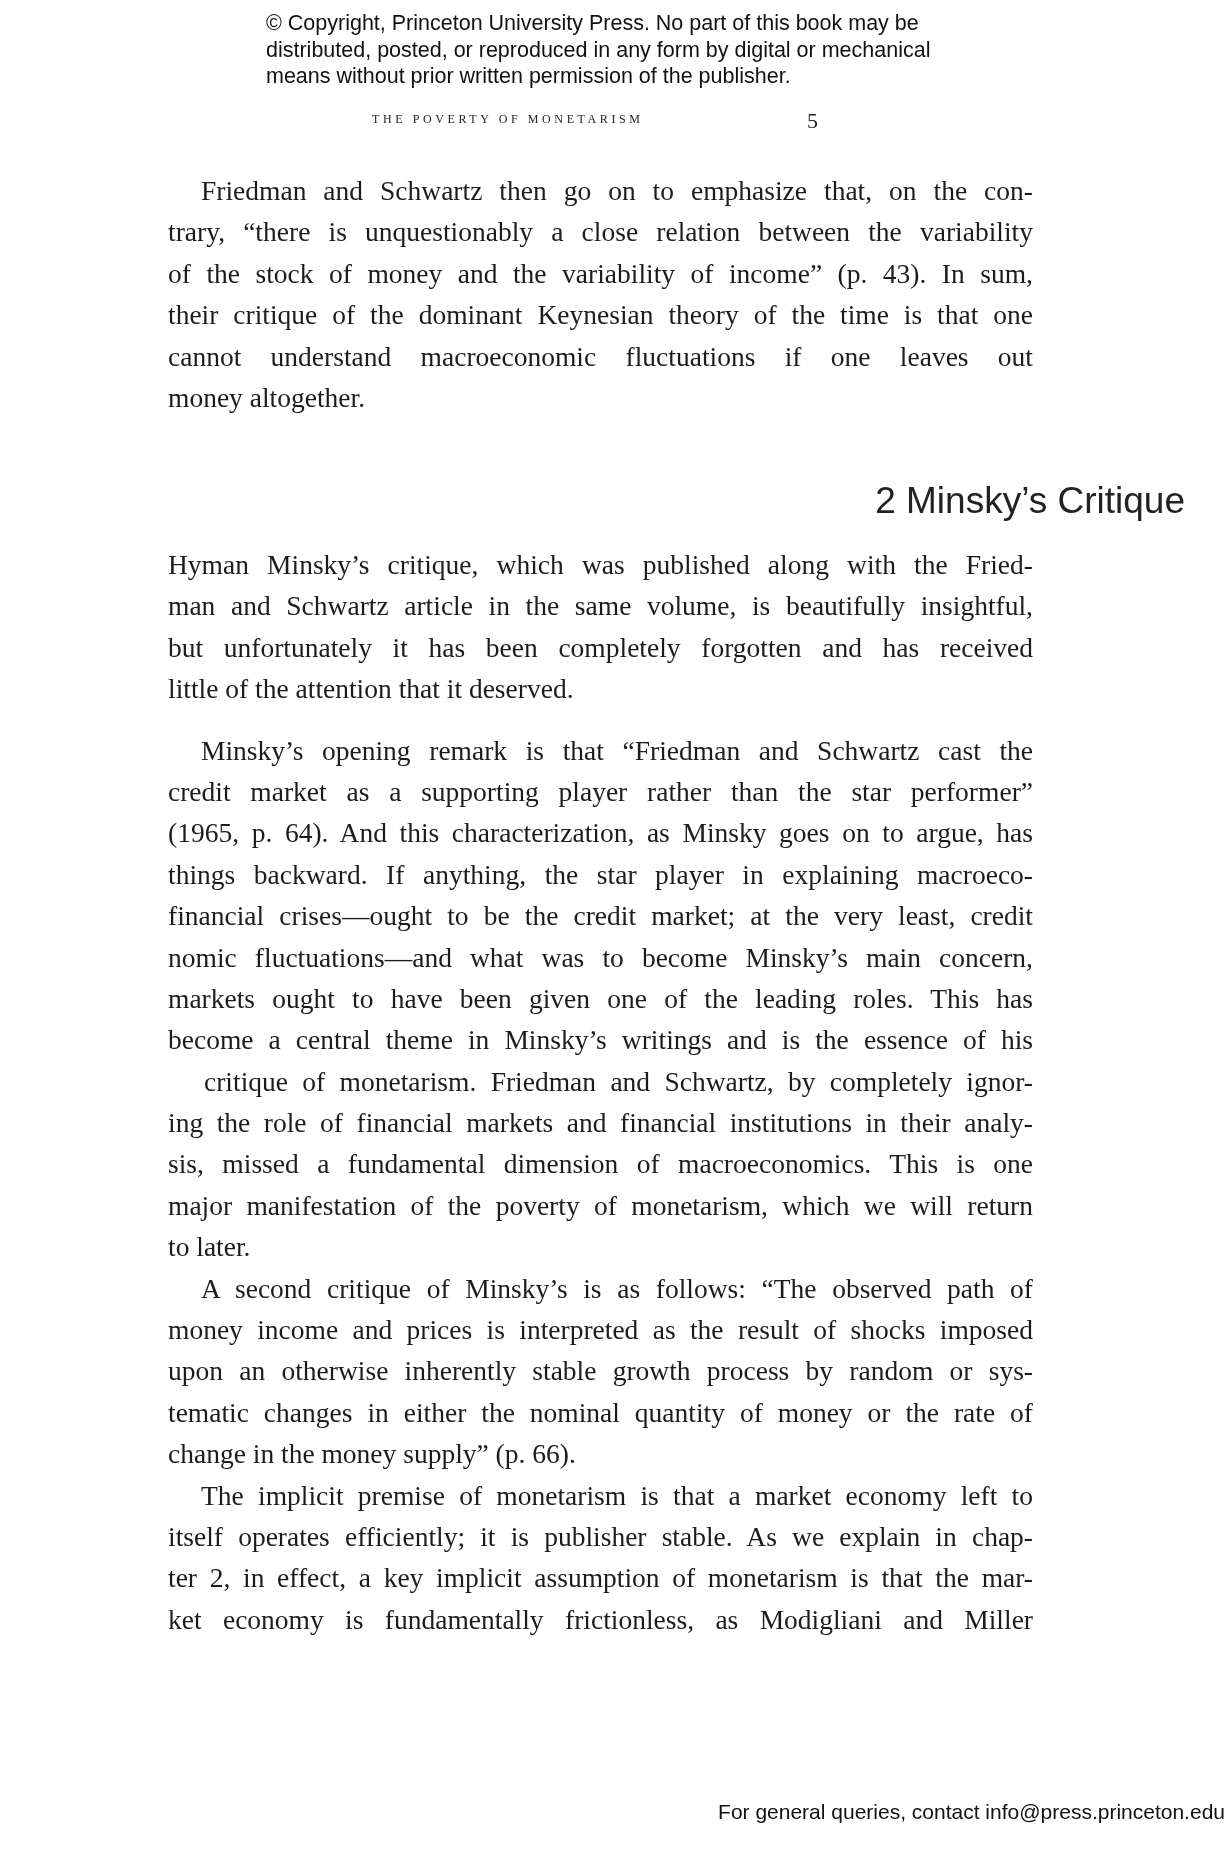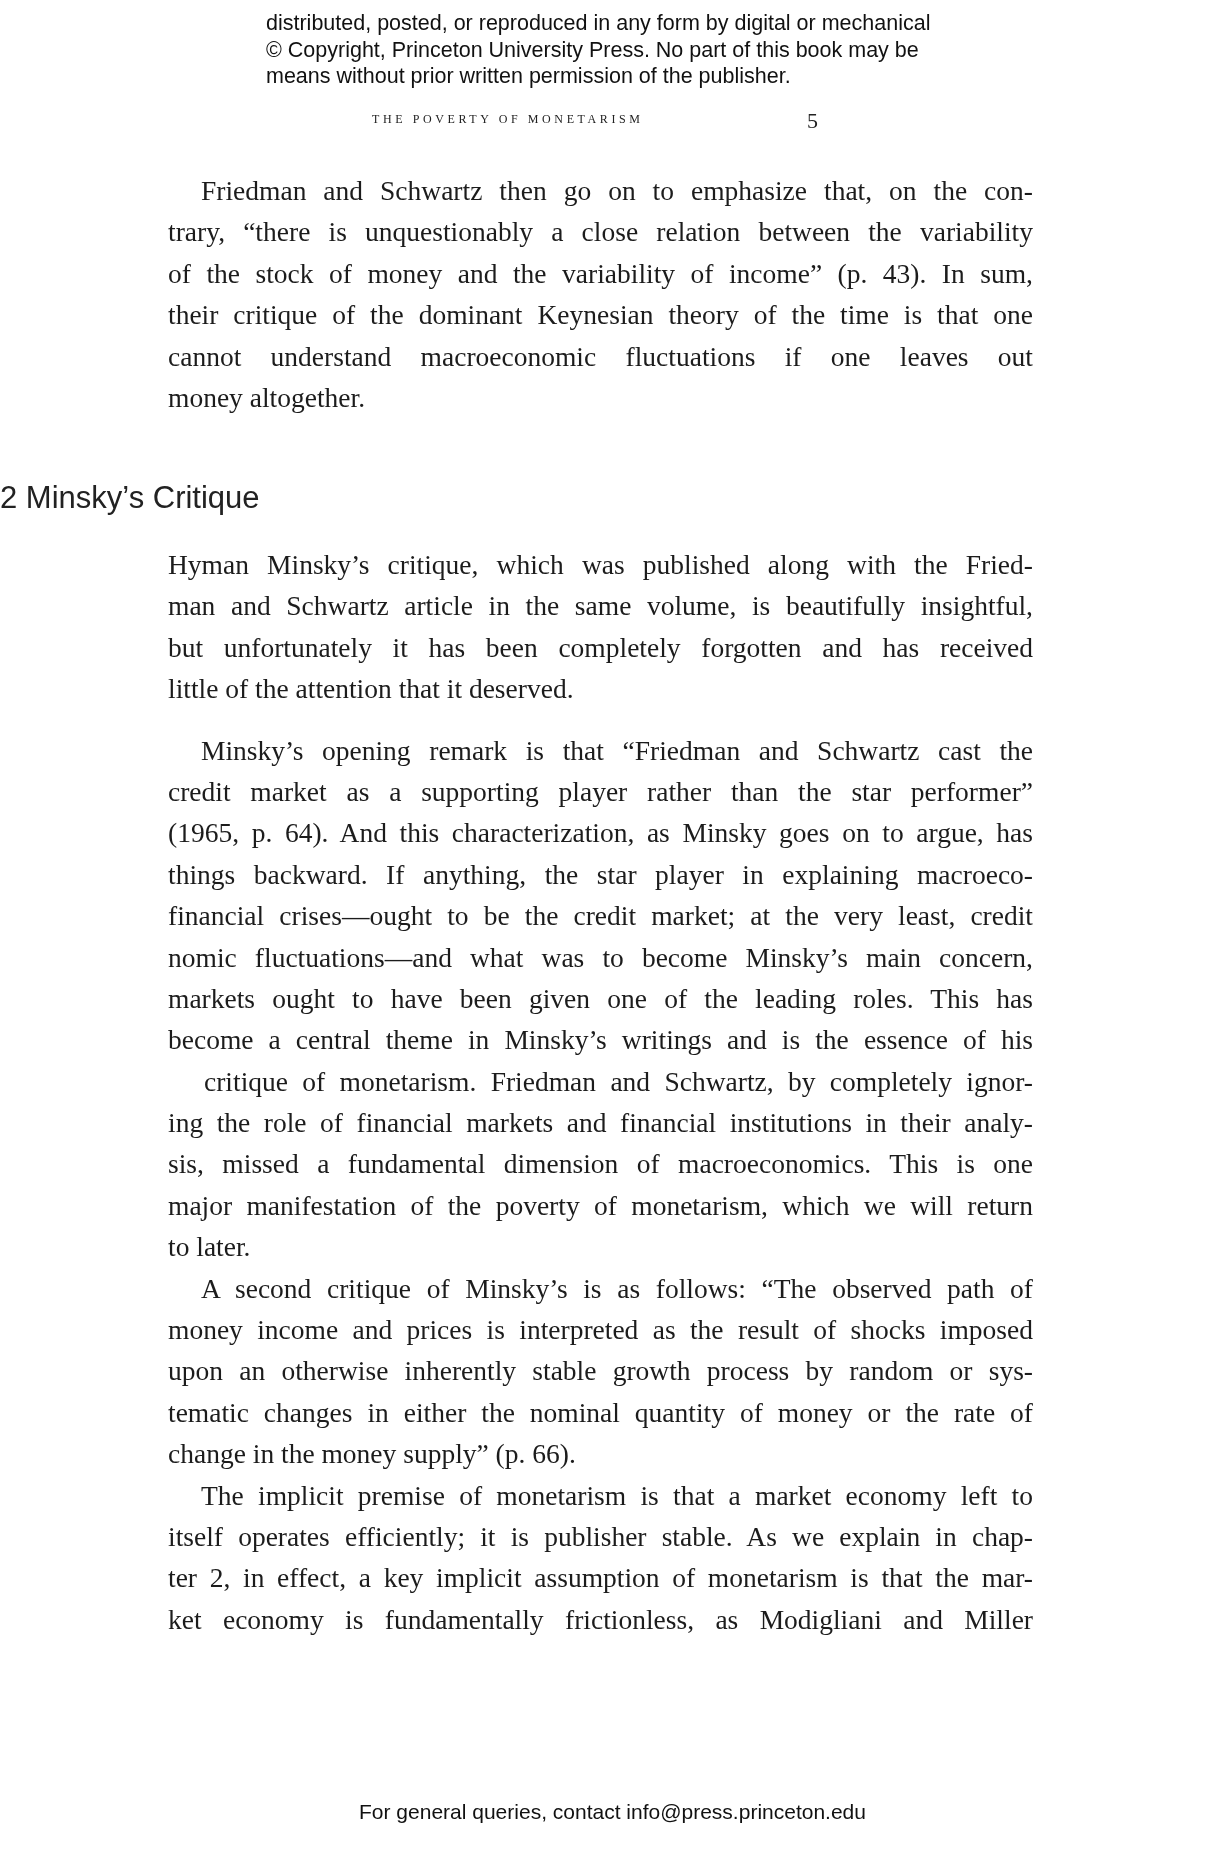--- a/index.html
+++ b/index.html
@@ -65,42 +65,42 @@
     }
     .line.indent {
       padding-left: 33px;
     }
     .line span { white-space: normal; }
     .section-heading {
       position: absolute;
       left: 0;
       width: 1185px;
       top: 480px;
-      text-align: left;
+      text-align: right;
       font-family: "Liberation Sans", sans-serif;
-      font-size: 31px;
+      font-size: 37px;
       color: #222222;
     }
     .footer {
       position: absolute;
       left: 0;
       width: 1225px;
       top: 1800px;
-      text-align: center;
+      text-align: right;
       font-family: "Liberation Sans", sans-serif;
       font-size: 21px;
       color: #111111;
     }
   </style>
 </head>
 <body>
 
 <div class="copyright">
+  <span class="cline">© Copyright, Princeton University Press. No part of this book may be</span>
   <span class="cline">distributed, posted, or reproduced in any form by digital or mechanical</span>
-  <span class="cline">© Copyright, Princeton University Press. No part of this book may be</span>
   <span class="cline">means without prior written permission of the publisher.</span>
 </div>
 
 <div class="running-header">THE POVERTY OF MONETARISM</div>
 <div class="page-number">5</div>
 
 <div class="body-block" style="top:170px;">
   <span class="line indent">
       <span style="display: block; text-align: justify; text-align-last: justify; white-space: normal;">Friedman and Schwartz then go on to emphasize that, on the con-</span>
     </span>

